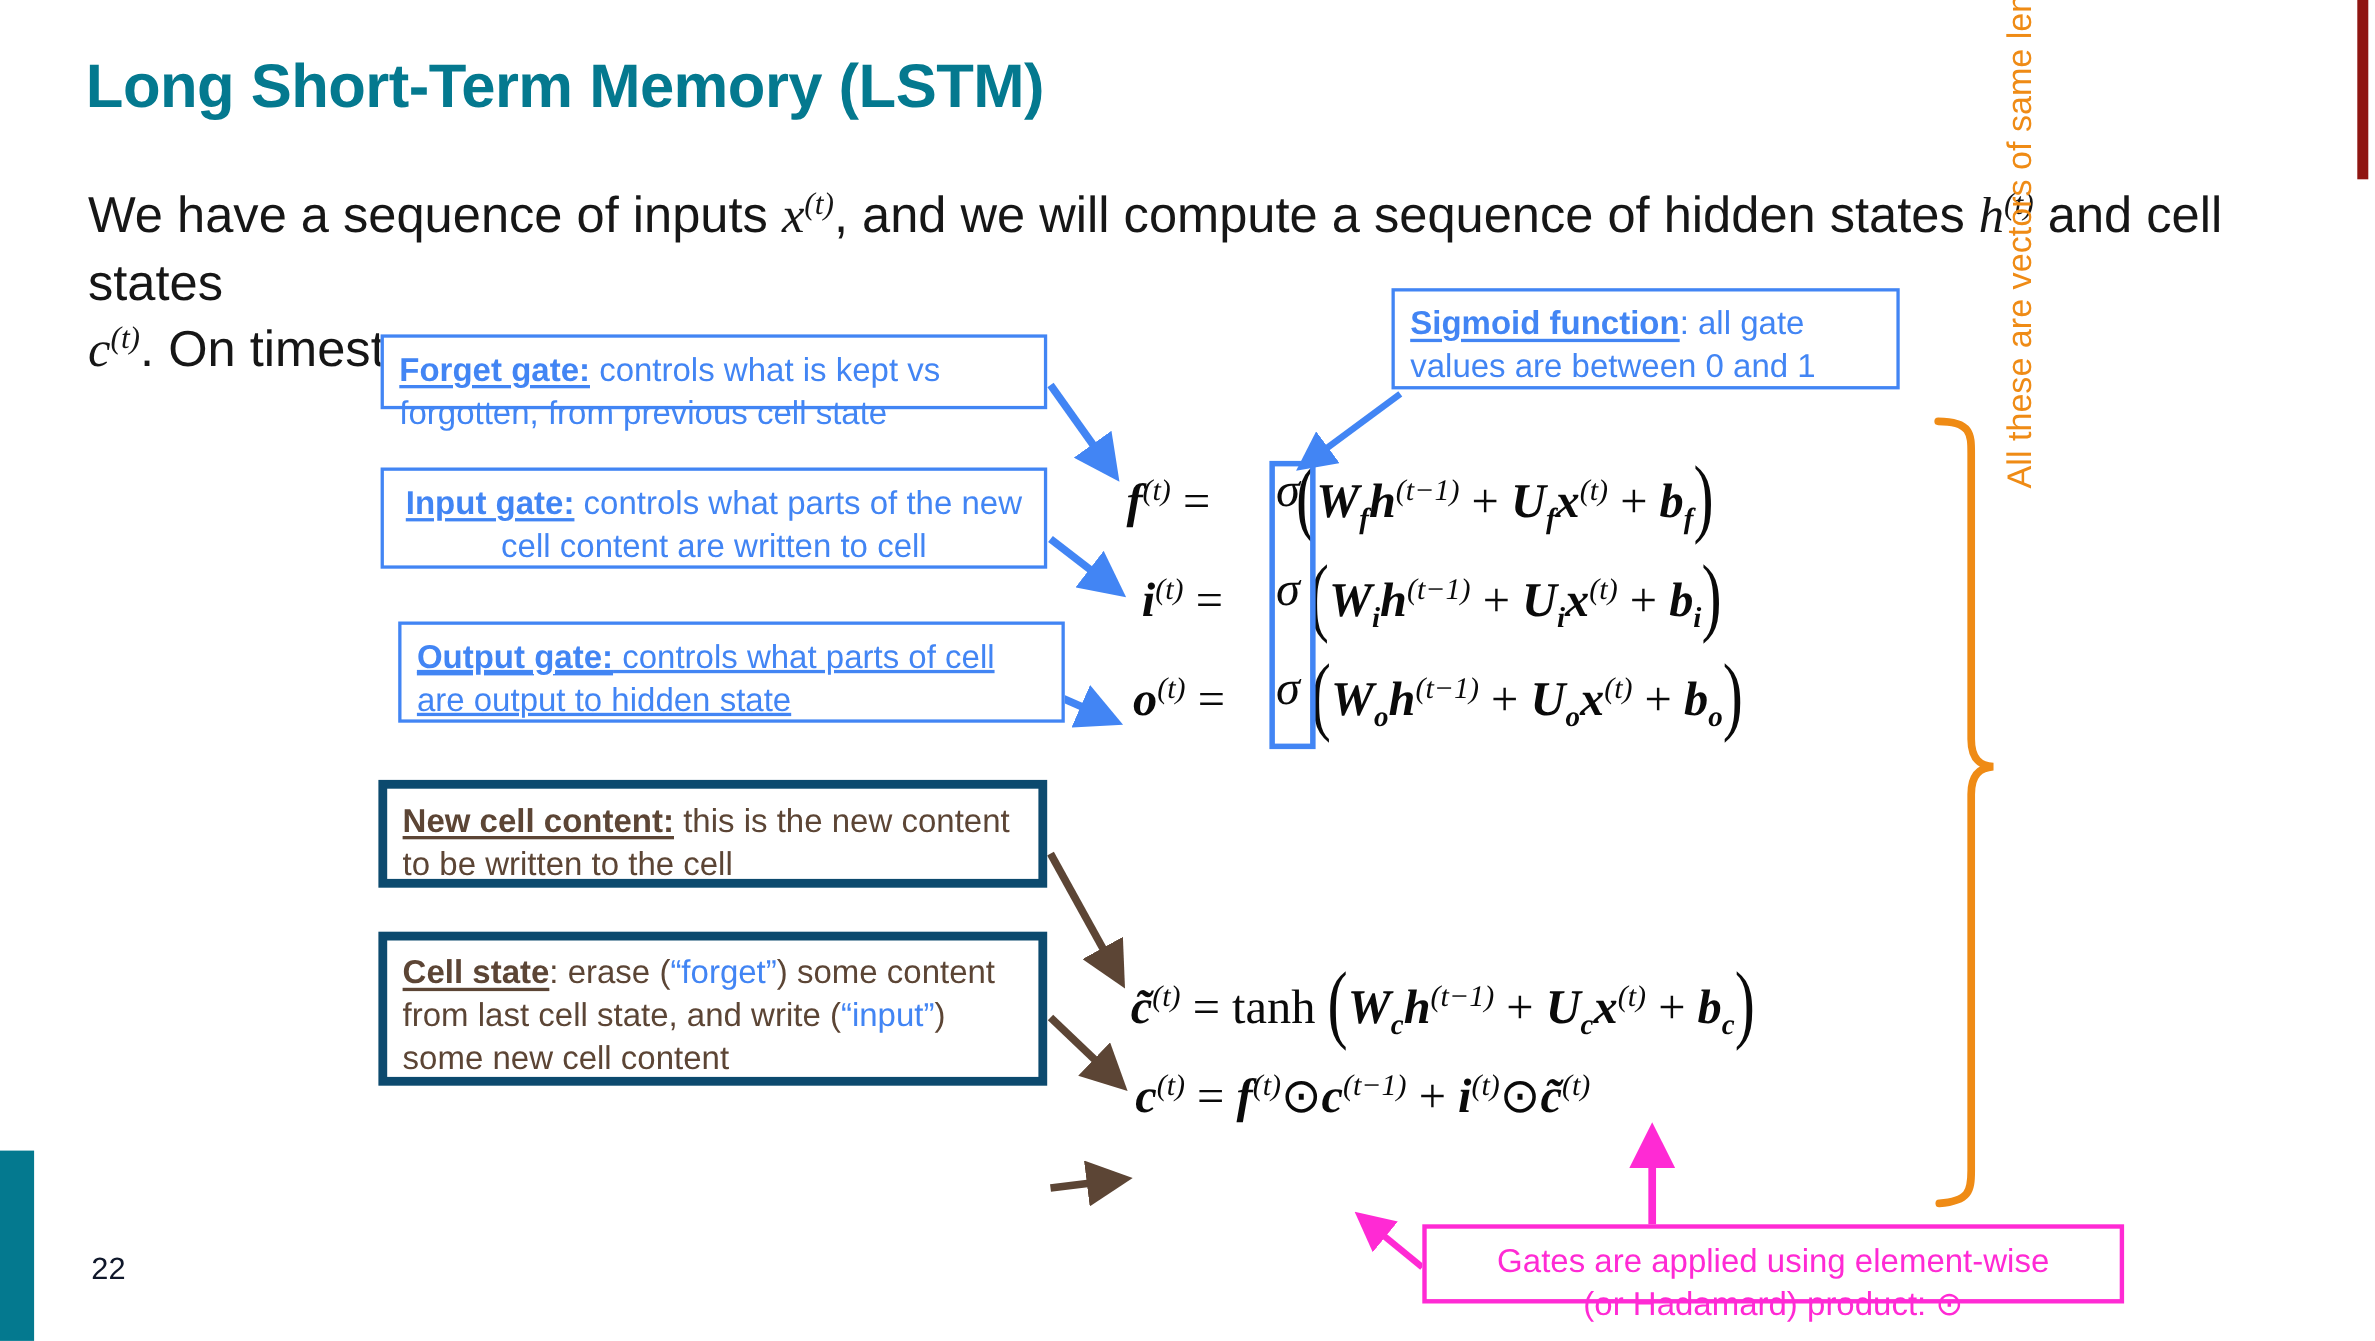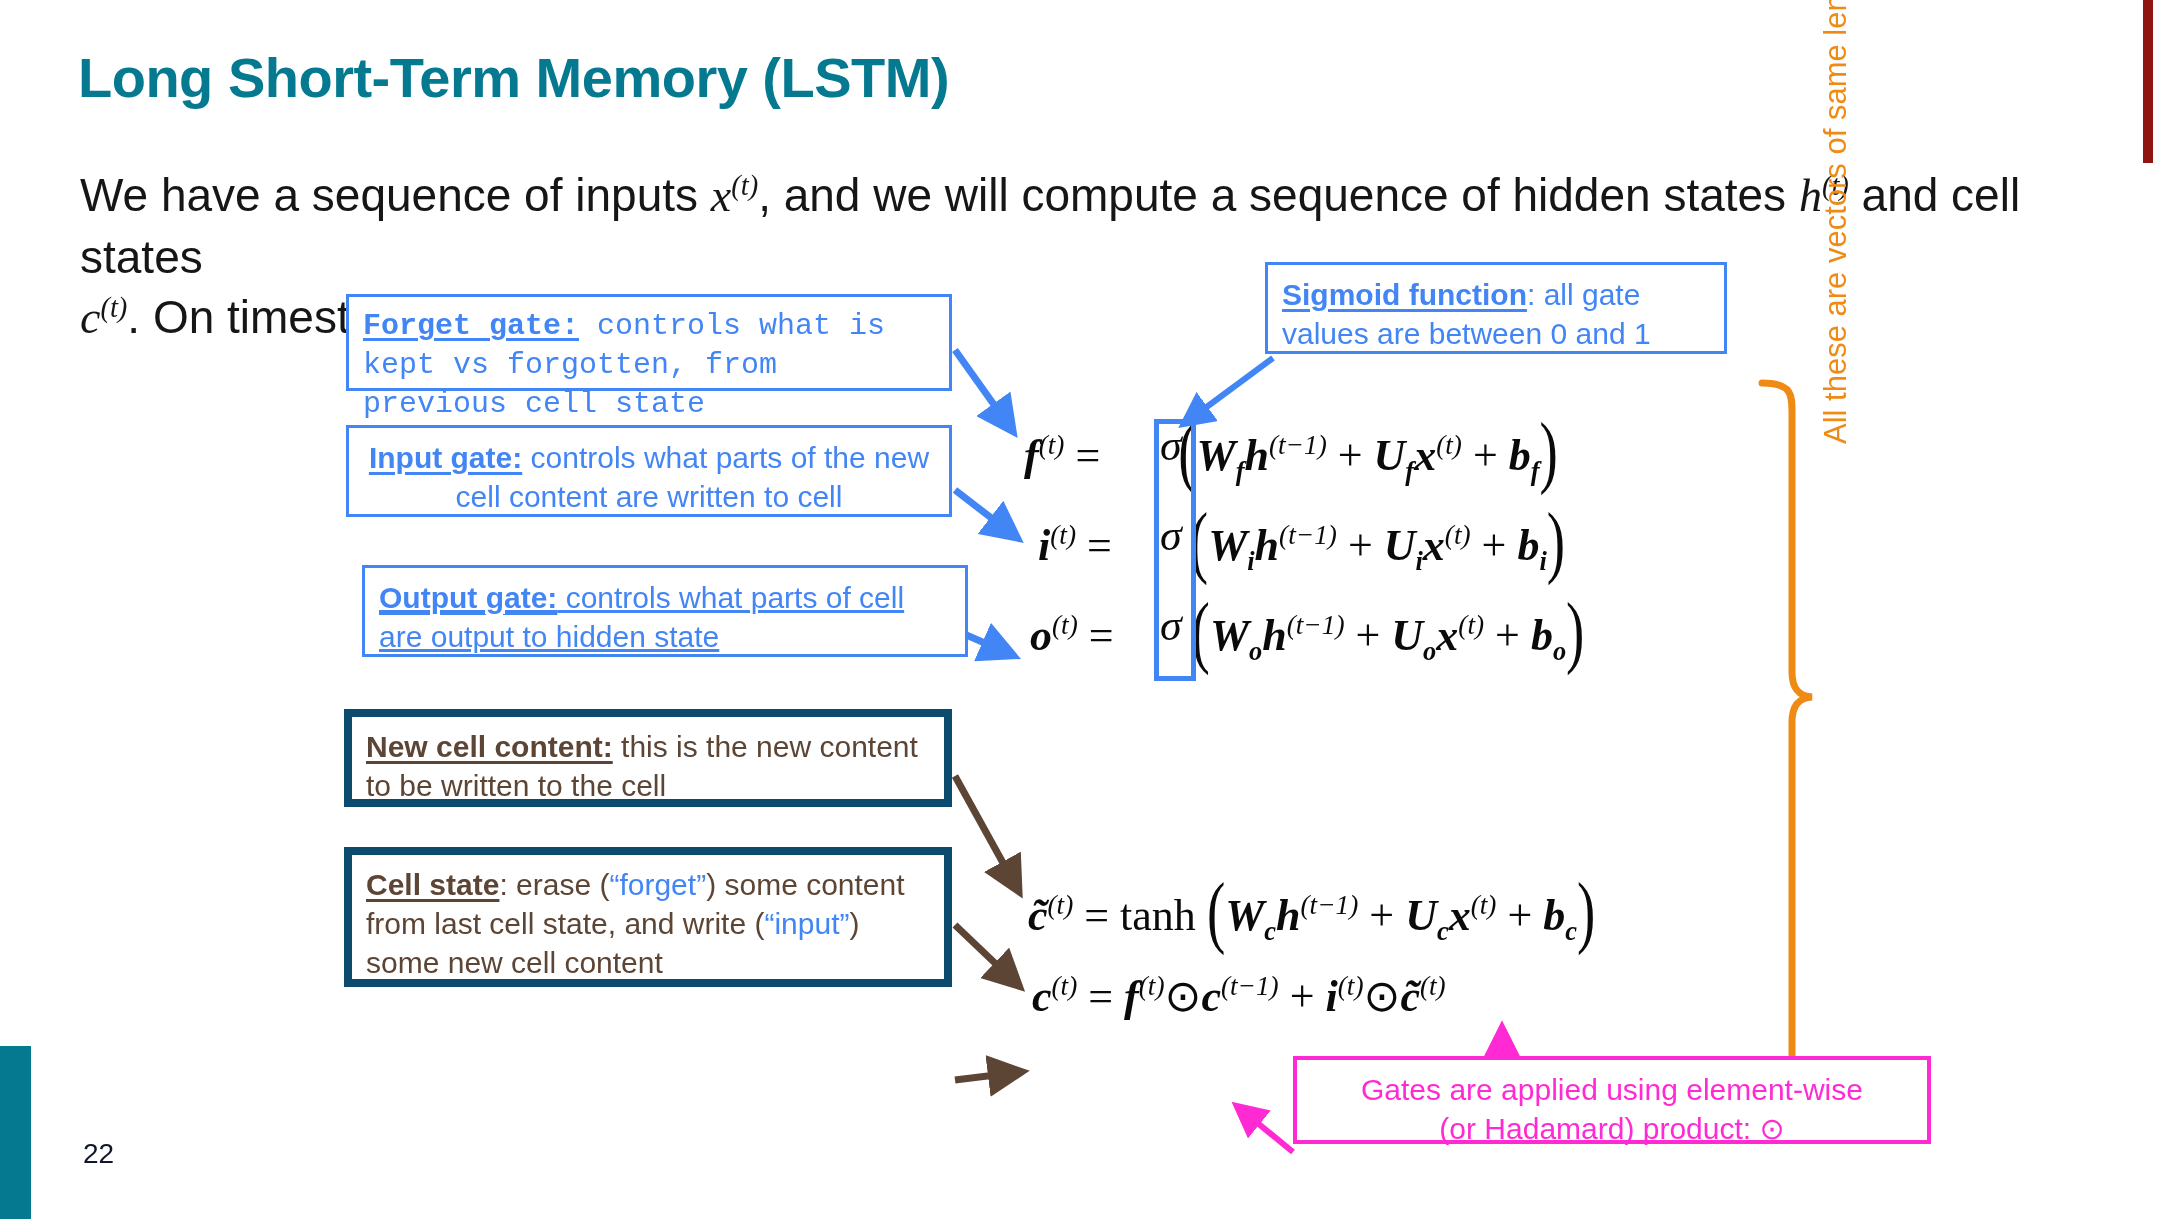--- a/index.html
+++ b/index.html
@@ -84,29 +84,29 @@
     text-align: center;
   }
   .callout b {
     font-weight: bold;
     text-decoration: underline;
     text-underline-offset: 4px;
   }
   .blue-word { color: #4285f4; }
 
   
-  #cb-forget  { left: 346px; top: 294px;  width: 606px; height: 97px; font-family: Liberation Mono, monospace; }
+  #cb-forget  { left: 346px; top: 304px;  width: 606px; height: 68px; }
   #cb-input   { left: 346px; top: 425px;  width: 606px; height: 92px; text-align: center; }
   #cb-output  { left: 362px; top: 565px;  width: 606px; height: 92px; text-decoration: underline; }
   #cb-newcell { left: 344px; top: 709px;  width: 608px; height: 98px; }
   #cb-cell    { left: 344px; top: 847px;  width: 608px; height: 140px; }
   #cb-hidden  { left: 344px; top: 1029px; width: 608px; height: 98px; }
 
   #cb-sigmoid { left: 1265px; top: 262px; width: 462px; height: 92px; }
-  #cb-hadamard{ left: 1293px; top: 1056px; width: 638px; height: 88px; }
+  #cb-hadamard{ left: 1293px; top: 1113px; width: 638px; height: 72px; }
 
   
   #overlay {
     position: absolute;
     left: 0; top: 0;
     width: 2159px; height: 1219px;
     pointer-events: none;
   }
 
   

